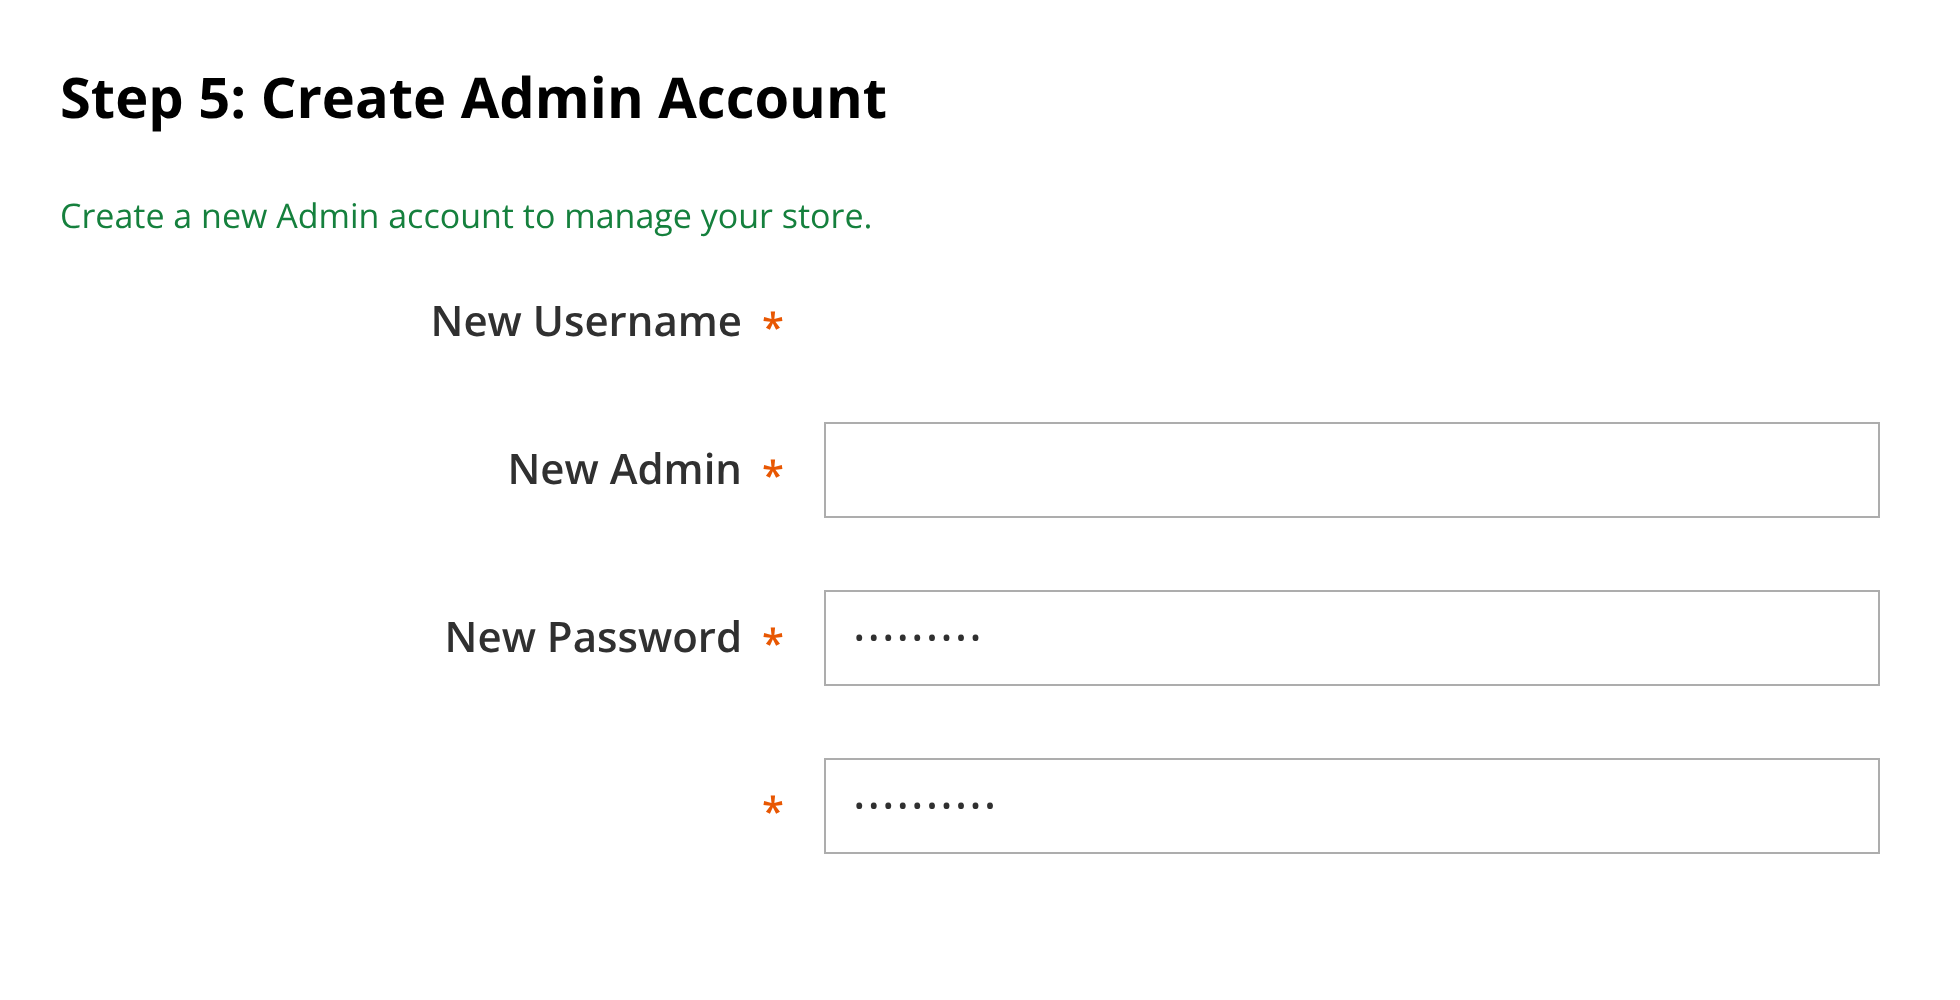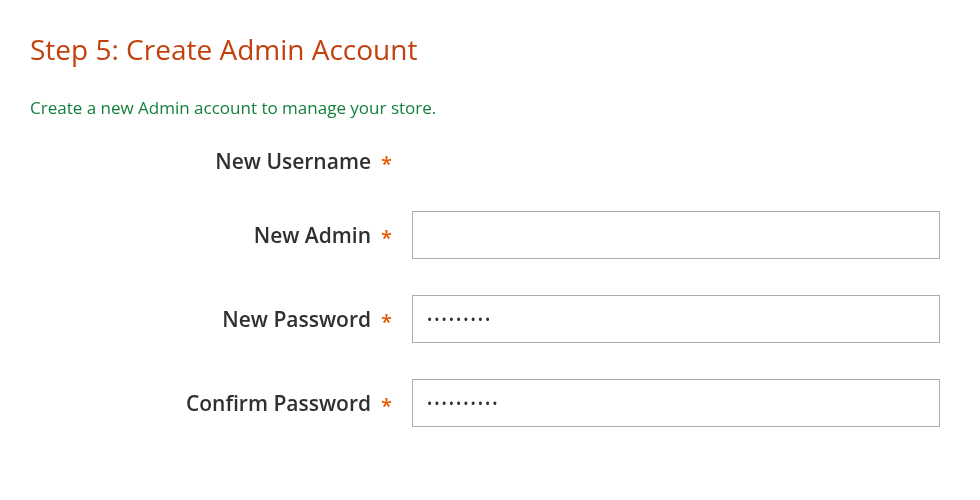--- a/index.html
+++ b/index.html
@@ -9,22 +9,22 @@
     }
     body {
       font-family: 'Open Sans', 'Helvetica Neue', Arial, sans-serif;
       color: #333;
       padding: 30px;
       background: #fff;
       width: 980px;
     }
     .page-title {
       font-size: 28px;
-      font-weight: 400;
-      color: #c2410c;
+      font-weight: 700;
+      color: #000000;
       margin-bottom: 28px;
     }
     .page-description {
       font-size: 17px;
       font-weight: 400;
       color: #15803d;
       margin-bottom: 28px;
     }
     .form-row {
       display: flex;
@@ -103,19 +103,18 @@
     <span class="field-label">New Password</span>
     <span class="required-mark">*</span>
   </div>
   <div class="input-cell">
     <input type="password" class="text-input password-dots" value="•••••••••" style="">
   </div>
 </div>
 
 <div class="form-row">
   <div class="label-cell">
-    <span class="field-label">Confirm Password</span>
     <span class="required-mark">*</span>
   </div>
   <div class="input-cell">
     <input type="password" class="text-input password-dots" value="••••••••••" style="">
   </div>
 </div>
 
 </body></html>

